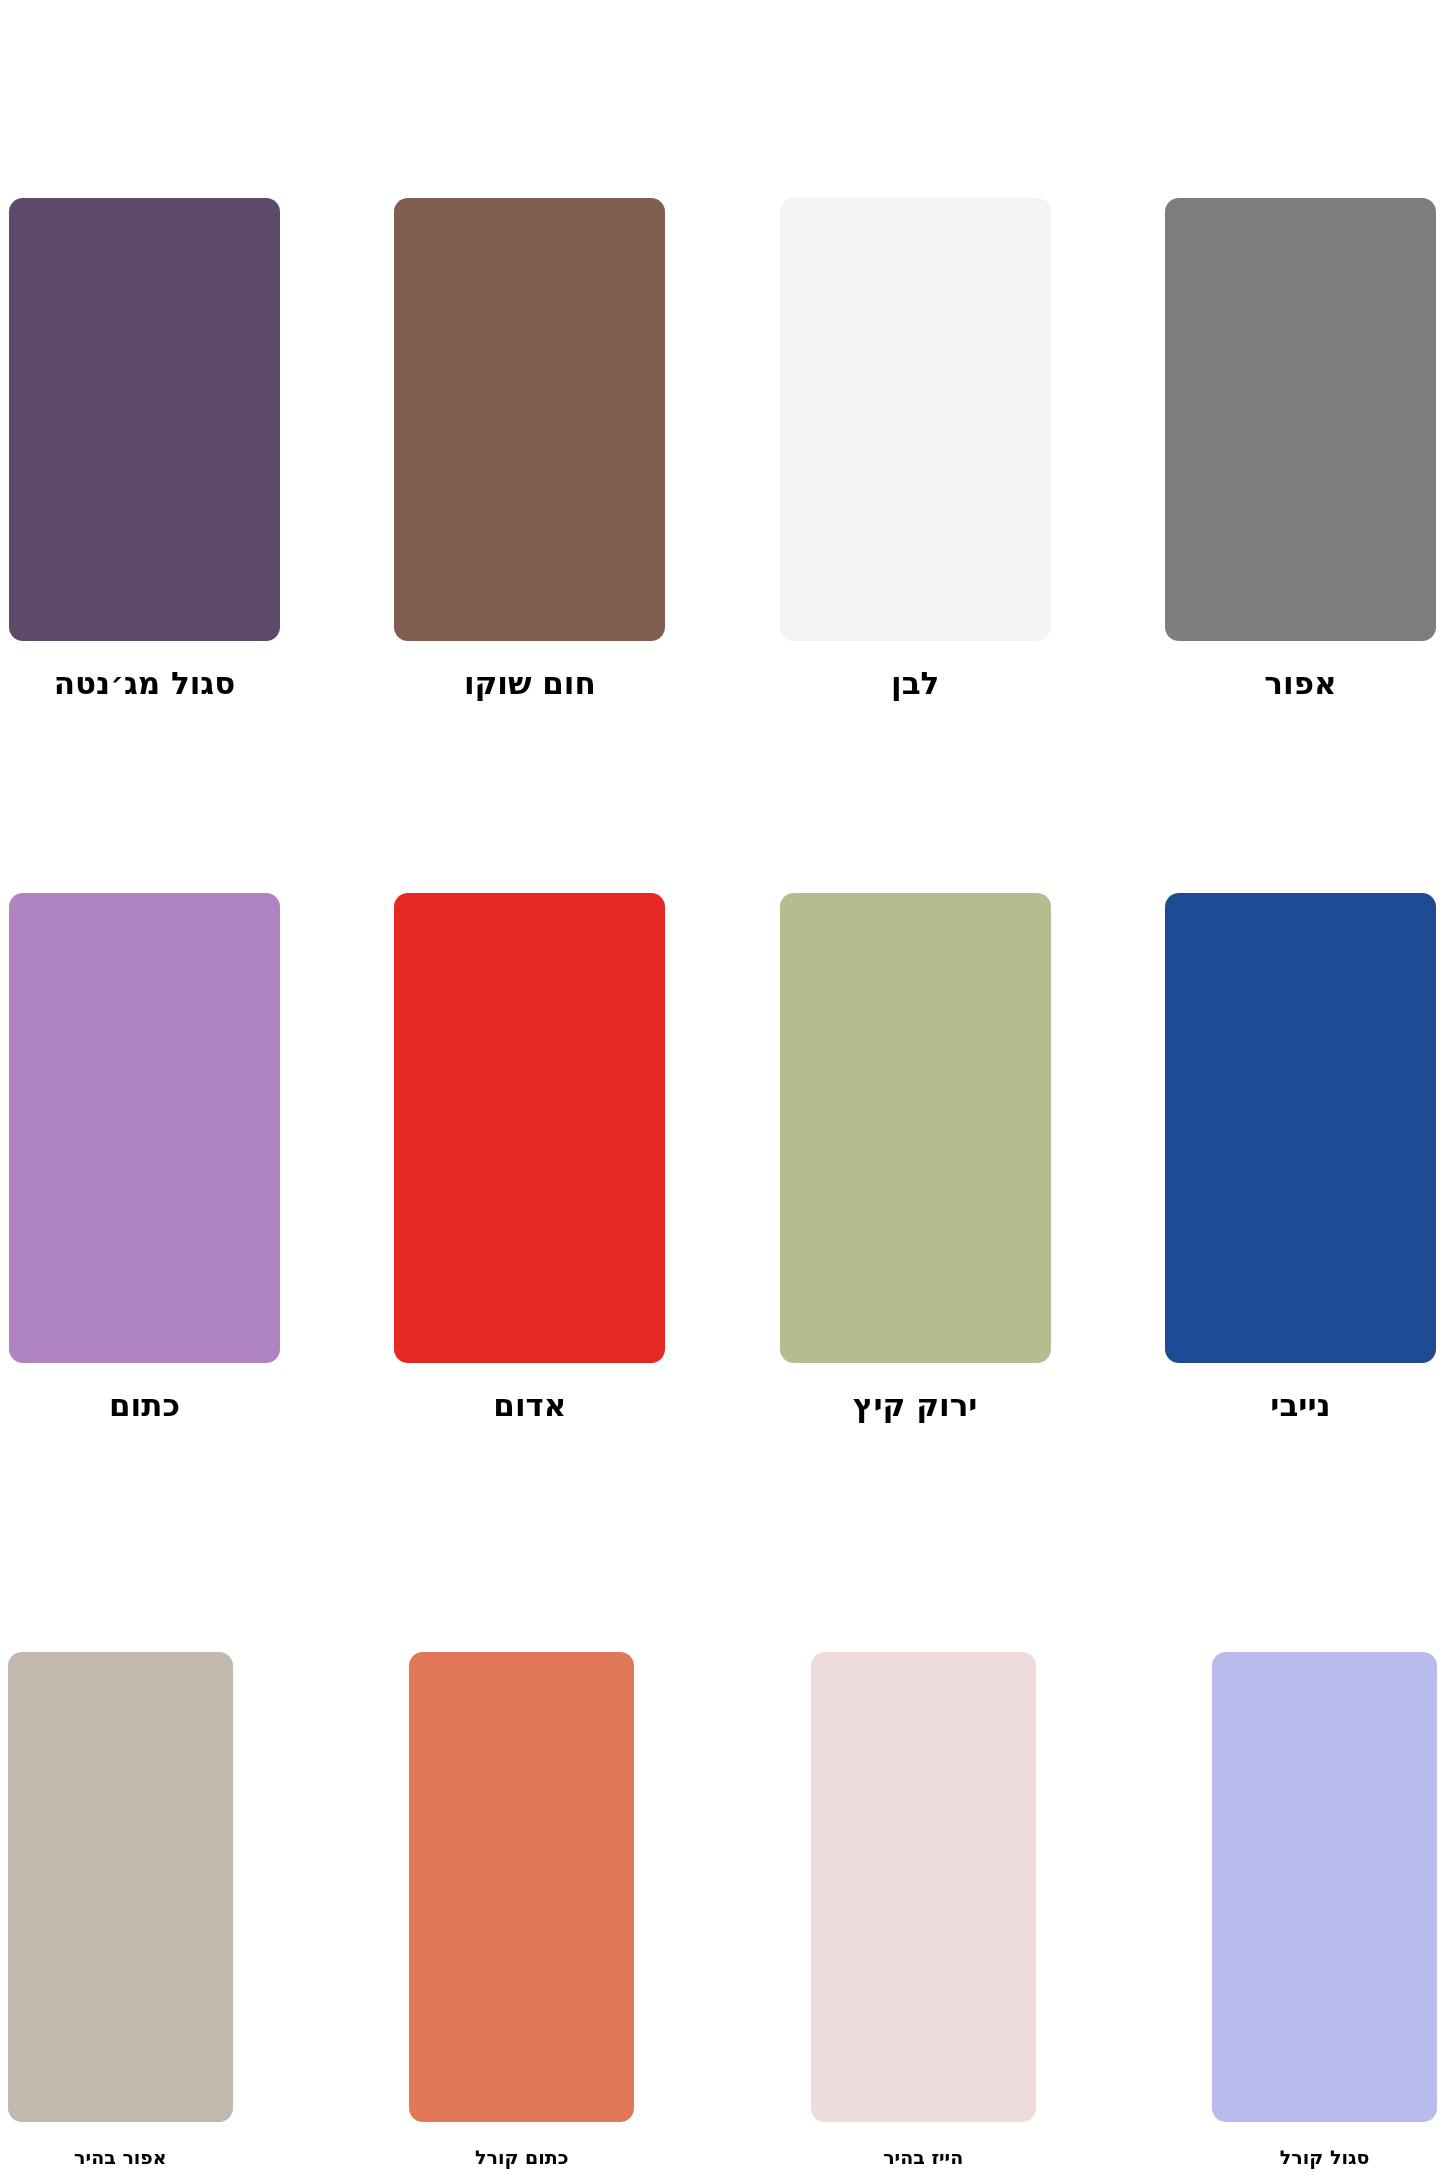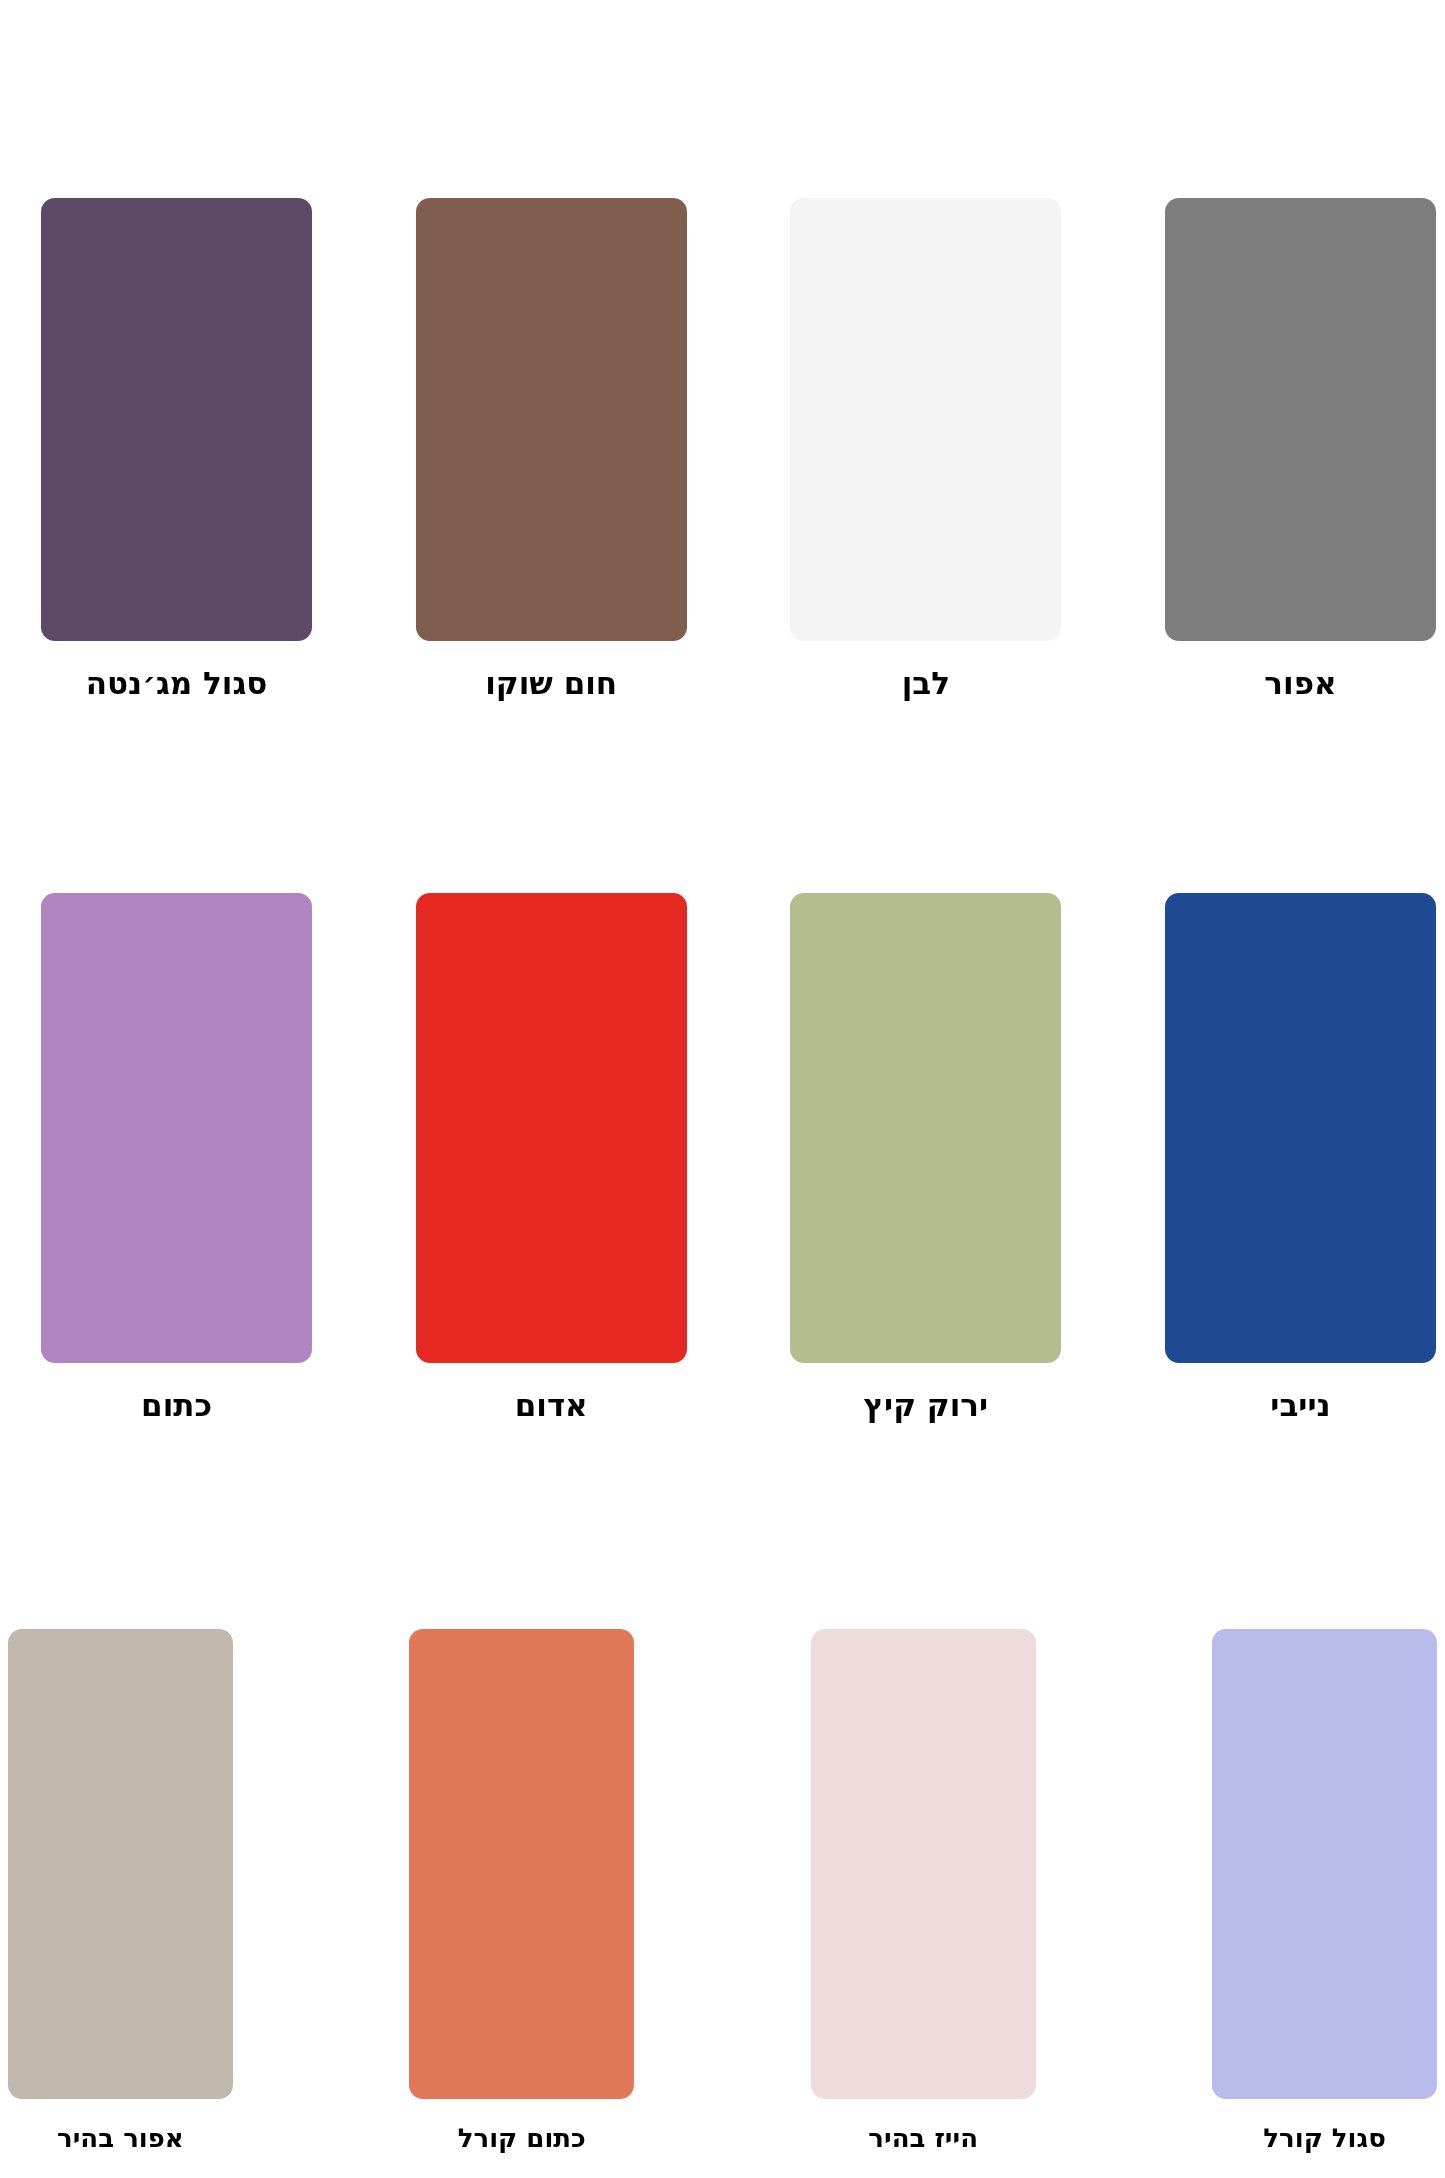--- a/index.html
+++ b/index.html
@@ -55,21 +55,20 @@
     justify-content: flex-end;
     box-sizing: border-box;
     height: 100%;
   }
 
   
   .row-1 .swatch-cell,
   .row-2 .swatch-cell {
     width: 20%;
     padding: 0 9px;
-    margin-left: 32px;
   }
   
   .row-3 .swatch-cell {
     width: 16.6666%;
     padding: 0 8px;
   }
 
   .swatch-chip {
     width: 100%;
     border-radius: 14px;
@@ -90,22 +89,22 @@
     line-height: 1.05;
     direction: rtl;
     unicode-bidi: isolate;
     white-space: nowrap;
     margin-top: 26px;
     margin-bottom: 18px;
     font-family: "DejaVu Sans", "Liberation Sans", sans-serif;
   }
 
   .row-3 .swatch-label {
-    font-size: 26px;
-    margin-bottom: 26px;
+    font-size: 19px;
+    margin-bottom: 10px;
   }
 </style>
 </head>
 <body style="background: rgb(255, 255, 255);">
 
 <div id="palette-page">
 
   <div class="palette-row row-1">
     <div class="swatch-cell">
       <div class="swatch-chip" style="background: rgb(125, 125, 125);"></div>

